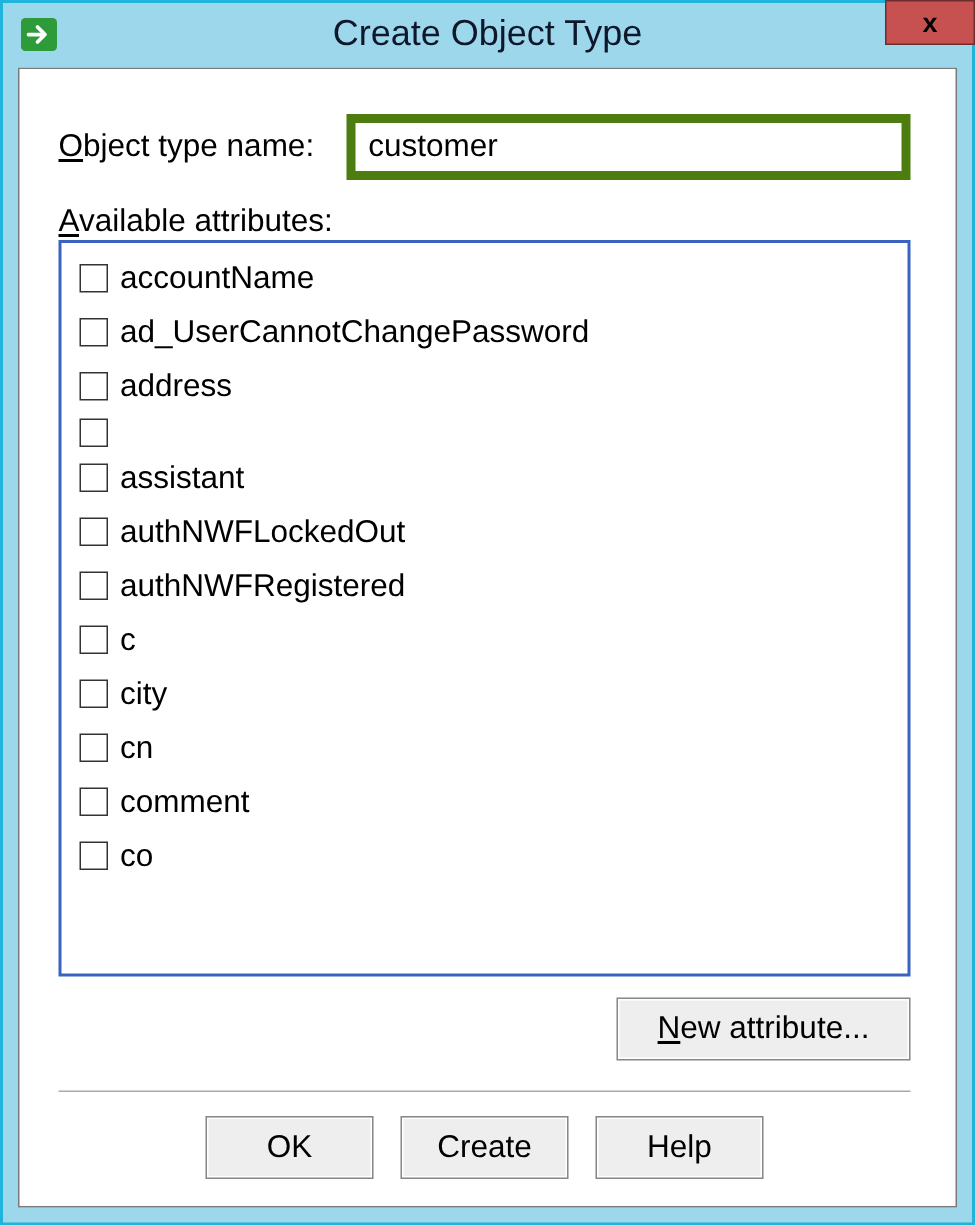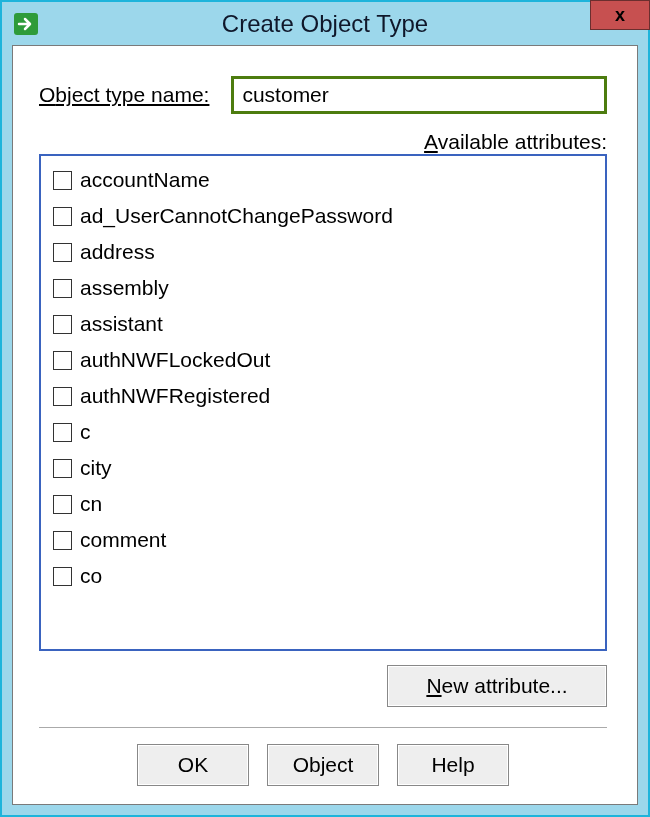--- a/index.html
+++ b/index.html
@@ -46,40 +46,39 @@
       margin: 0 10px 10px 10px;
       flex: 1 1 auto;
       border: 1px solid #7a7a7a;
       padding: 30px 30px 18px 26px;
       display: flex; flex-direction: column;
       overflow: hidden;
     }
     .row-name {
       display: flex; align-items: center; gap: 22px;
       margin-bottom: 16px;
-      text-decoration: underline;
     }
     .lbl {
       font-size: 21px; color: #000;
     }
     .underline-first::first-letter { text-decoration: underline; }
     .name-input-wrap {
       flex: 1;
-      border: 3px solid #4d7c0f;
+      border: 6px solid #4d7c0f;
       padding: 4px 8px;
     }
     .name-input {
       width: 100%;
       border: none; outline: none;
       font-size: 21px;
       font-family: inherit;
       color: #000;
       background: #fff;
     }
-    .avail-lbl { margin-bottom: 0; text-align: right; }
+    .avail-lbl { margin-bottom: 0; }
     .listbox-wrap {
       border: 2px solid #3a63bf;
       height: 545px;
       display: flex;
       overflow: hidden;
       text-align: right;
     }
     .list {
       flex: 1;
       overflow-y: auto;
@@ -114,21 +113,21 @@
     .btn {
       background: #eee;
       border: 1px solid #888;
       box-shadow: inset 0 0 0 1px #fff;
       font-size: 21px;
       font-family: inherit;
       color: #000;
       padding: 8px 0;
       text-align: center;
     }
-    .btn-new { width: 220px; }
+    .btn-new { width: 196px; }
     .sep {
       border: none; border-top: 1px solid #aaa;
       margin: 20px 0 16px 0;
     }
     .btn-row-bottom {
       display: flex; justify-content: center; gap: 18px;
     }
     .btn-std { width: 112px; }
     .ufirst span.u { text-decoration: underline; }
   </style>
@@ -169,21 +168,20 @@
           <div class="li">
             <span class="cb"></span>
             <span>ad_UserCannotChangePassword</span>
           </div>
           <div class="li">
             <span class="cb"></span>
             <span>address</span>
           </div>
           <div class="li">
             <span class="cb"></span>
-            <span>assembly</span>
           </div>
           <div class="li">
             <span class="cb"></span>
             <span>assistant</span>
           </div>
           <div class="li">
             <span class="cb"></span>
             <span>authNWFLockedOut</span>
           </div>
           <div class="li">
@@ -214,18 +212,18 @@
     </div>
 
     <div class="btn-row-right">
       <button class="btn btn-new ufirst"><span class="u">N</span><span id="na-rest">ew attribute...</span></button>
     </div>
 
     <hr class="sep">
 
     <div class="btn-row-bottom">
       <button class="btn btn-std">OK</button>
-      <button class="btn btn-std">Object</button>
+      <button class="btn btn-std">Create</button>
       <button class="btn btn-std">Help</button>
     </div>
 
   </div>
 </div>
 
 </body></html>

